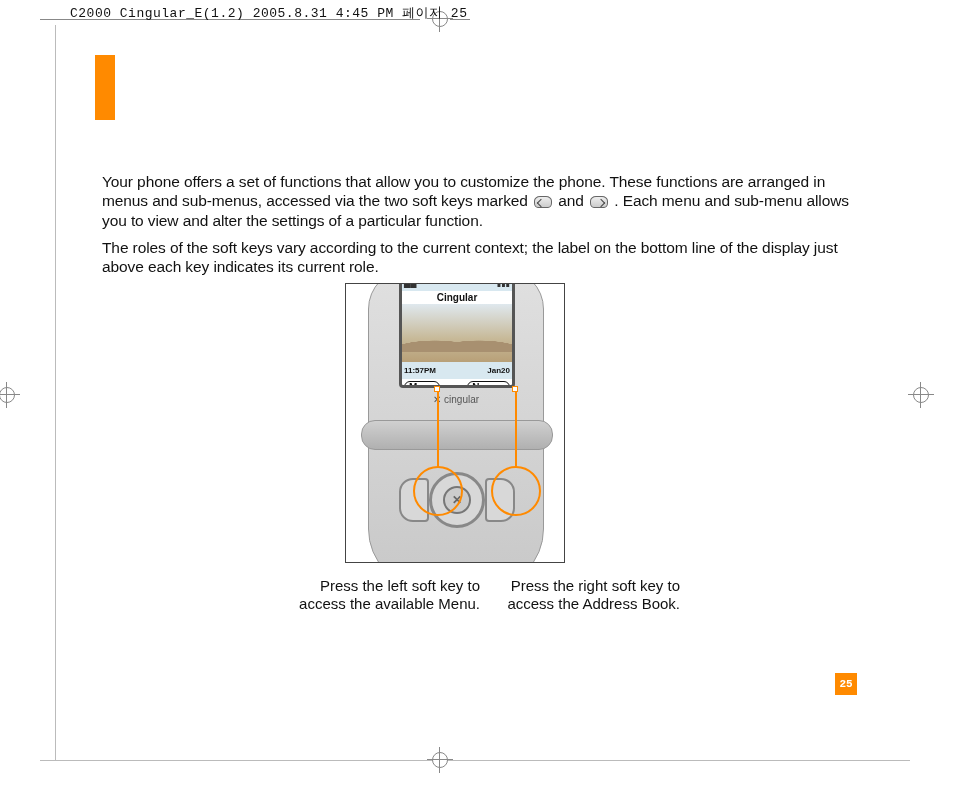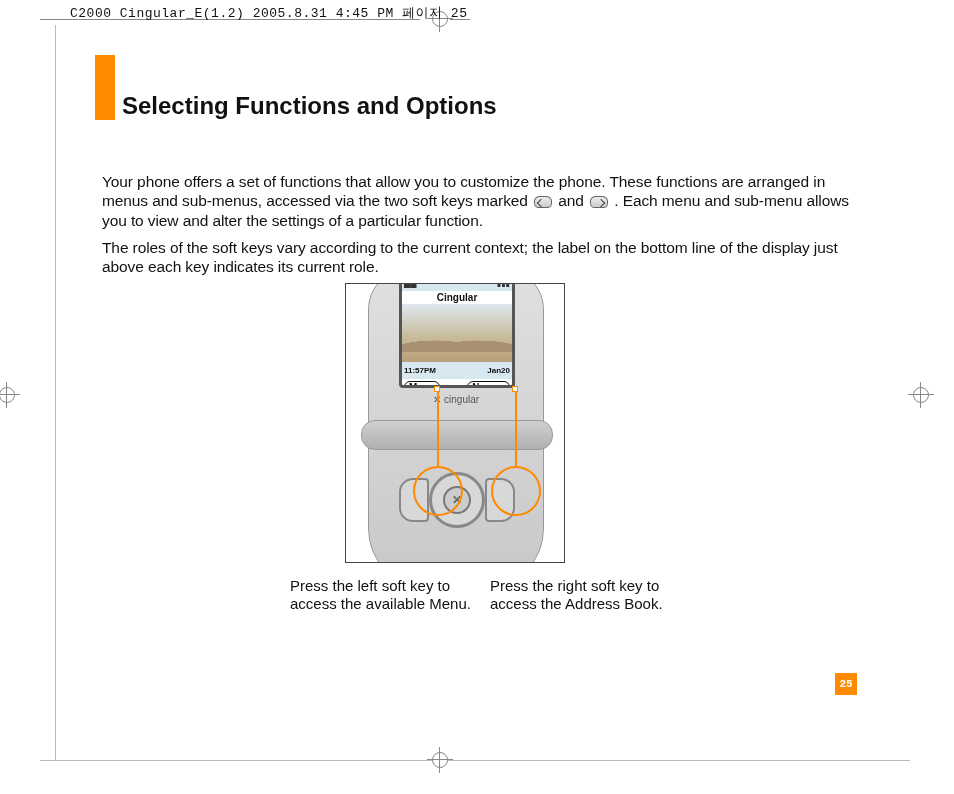--- a/index.html
+++ b/index.html
@@ -171,20 +171,21 @@
   .callout-box-l { left:65px; top:116px;}
   .callout-box-r { left:143px; top:116px;}
 
   .caption {
     position:absolute;
     width:190px;
     font-size:15px;
     line-height:1.2;
     font-family: Arial, sans-serif;
     color:#111;
+    text-align:right;
   }
   .caption-left { left:290px; top:577px; }
   .caption-right { left:490px; top:577px; }
 
   .page-num-box {
     position:absolute; right:97px; top:673px;
     width:22px; height:22px;
     background:#ff8a00;
     color:#fff;
     font-size:11px;
@@ -219,21 +220,20 @@
     </div>
   <div class="reg-left">
       <div class="reg-circ"></div>
       <div class="reg-hline"></div>
       <div class="reg-vline"></div>
     </div>
 
   <div class="header-meta">C2000 Cingular_E(1.2)  2005.8.31  4:45 PM  페이지 25</div>
 
   <div class="orange-block"></div>
-  <div class="section-title">Selecting Functions and Options</div>
 
   <div class="body-text para1">
     <span>Your phone offers a set of functions that allow you to customize the phone. These functions are arranged in menus and sub-menus, accessed via the two soft keys marked </span>
     <span class="softkey-glyph left"></span>
     <span> and </span>
     <span class="softkey-glyph right"></span>
     <span>. Each menu and sub-menu allows you to view and alter the settings of a particular function.</span>
   </div>
 
   <div class="body-text para2">The roles of the soft keys vary according to the current context; the label on the bottom line of the display just above each key indicates its current role.</div>

